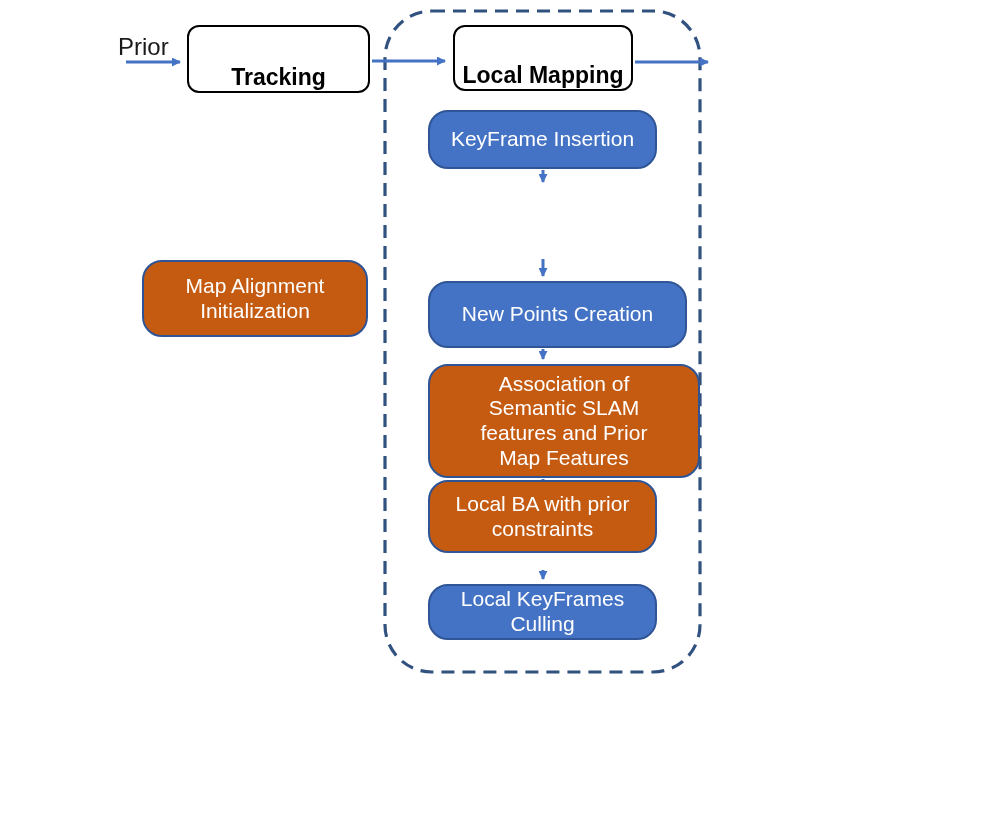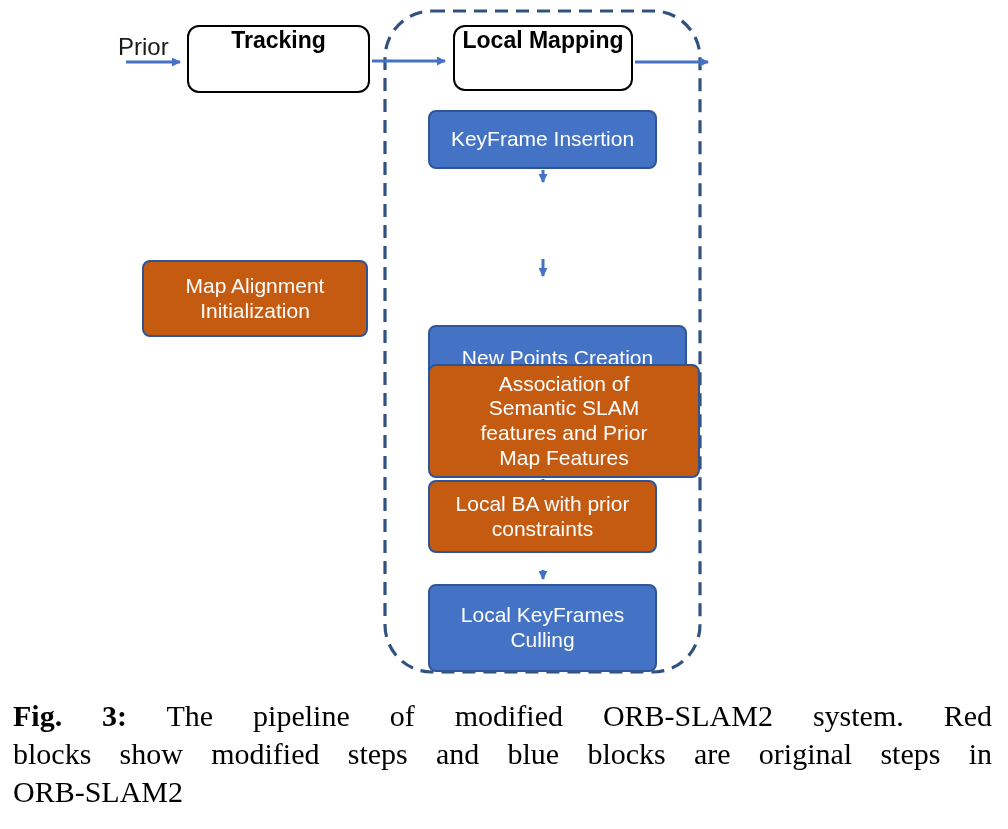--- a/index.html
+++ b/index.html
@@ -33,31 +33,31 @@
     font-size: 24px;
     color: #1a1a1a;
   }
 
   .pbox {
     position: absolute;
     background: #ffffff;
     border: 2.5px solid var(--process-box-border, #000000);
     border-radius: 12px;
     display: flex;
-    align-items: flex-start;
+    align-items: flex-end;
     justify-content: center;
     font-weight: bold;
     font-size: 23px;
     color: #000000;
     box-sizing: border-box;
   }
 
   .step {
     position: absolute;
-    border-radius: 8px;
+    border-radius: 20px;
     display: flex;
     align-items: center;
     justify-content: center;
     text-align: center;
     color: var(--step-text, #ffffff);
     font-size: 21px;
     line-height: 1.17;
     box-sizing: border-box;
     padding: 2px 4px;
   }
@@ -113,42 +113,37 @@
     <div class="pbox" style="left:187px; top:25px; width:183px; height:68px;">
       <span>Tracking</span>
     </div>
     <div class="pbox" style="left:453px; top:25px; width:180px; height:66px;">
       <span>Local Mapping</span>
     </div>
 
     <div class="step original" style="left:428px; top:110px; width:229px; height:59px;">
       <span>KeyFrame Insertion</span>
     </div>
-    <div class="step original" style="left:428px; top:281px; width:259px; height:67px;margin-top:44px;">
+    <div class="step original" style="left:428px; top:281px; width:259px; height:67px;">
       <span>New Points Creation</span>
     </div>
     <div class="step modified" style="left:428px; top:364px; width:272px; height:114px;">
       <span>Association of
 Semantic SLAM
 features and Prior
 Map Features</span>
     </div>
     <div class="step modified" style="left:428px; top:480px; width:229px; height:73px;">
       <span>Local BA with prior
 constraints</span>
     </div>
-    <div class="step original" style="left:428px; top:584px; width:229px; height:88px;">
+    <div class="step original" style="left:428px; top:584px; width:229px; height:56px;">
       <span>Local KeyFrames
 Culling</span>
     </div>
 
     <div class="step modified" style="left:142px; top:260px; width:226px; height:77px;">
       <span>Map Alignment
 Initialization</span>
     </div>
   </div>
 
-  <div class="caption">
-    <div class="cap-line justify"><span class="cap-bold">Fig. 3:</span> <span>The pipeline of modified ORB-SLAM2 system. Red</span></div>
-    <div class="cap-line justify">blocks show modified steps and blue blocks are original steps in</div>
-    <div class="cap-line">ORB-SLAM2</div>
-  </div>
 </div>
 
 </body></html>

